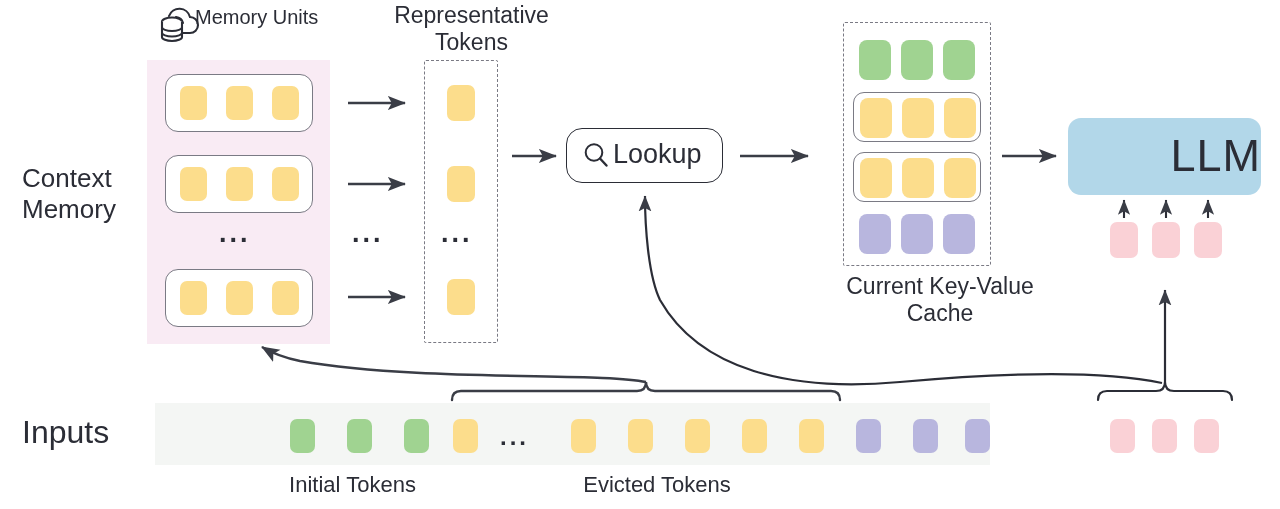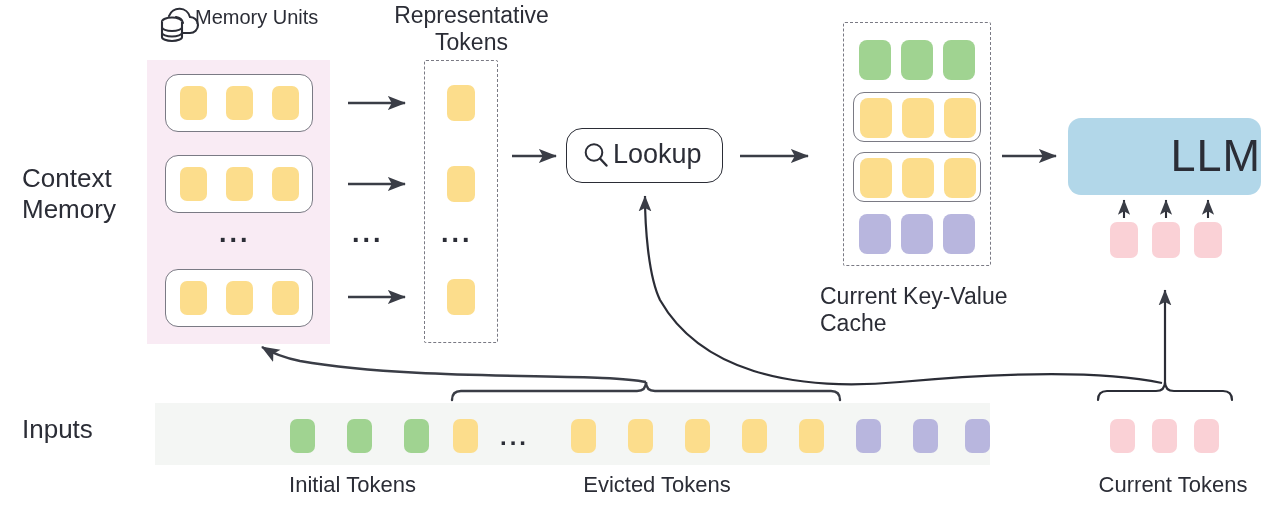--- a/index.html
+++ b/index.html
@@ -23,32 +23,32 @@
     white-space:pre-line;
   }
 
   
   #label-context-memory{
     left:22px; top:163px; width:130px;
     font-size:26px; text-align:left;
   }
   #label-inputs{
     left:22px; top:414px; width:130px;
-    font-size:26px; text-align:left;
+    font-size:32px; text-align:left;
   }
 
   
   #label-memory-units{
     left:195px; top:6px; font-size:20px;
   }
   #label-representative{
     left:384px; top:2px; width:175px; font-size:23px; text-align:center;
   }
   #label-kv-cache{
-    left:820px; top:283px; width:240px; font-size:23px; 
+    left:820px; top:273px; width:240px; font-size:23px; text-align:center;
   }
 
   
   #icon-memory-cloud{
     left:156px; top:4px; width:46px; height:42px;
   }
 
   
   #context-memory-panel{
     left:147px; top:60px; width:183px; height:284px;
@@ -316,21 +316,20 @@
       <div class="in-tok c-purple" style="left: 965px;"></div>
       <div class="in-tok c-pink" style="left: 1110px; top: 419px;"></div>
       <div class="in-tok c-pink" style="left: 1152px; top: 419px;"></div>
       <div class="in-tok c-pink" style="left: 1194px; top: 419px;"></div>
     </div>
 
   <div class="ellipsis" id="ellipsis-input">...</div>
 
   <div class="group-caption" id="caption-initial">Initial Tokens</div>
   <div class="group-caption" id="caption-evicted">Evicted Tokens</div>
-  <div class="group-caption" id="caption-current">Current Tokens</div>
 
   <svg class="overlay">
     <defs>
       <marker id="ah" markerWidth="9" markerHeight="9" refX="7.2" refY="3.4" orient="auto" markerUnits="strokeWidth">
         <path d="M0,0.4 L7.6,3.4 L0,6.4 L1.7,3.4 Z" fill="#3a3d46"></path>
       </marker>
       <marker id="ah-sm" markerWidth="9" markerHeight="9" refX="7" refY="3.2" orient="auto" markerUnits="strokeWidth">
         <path d="M0,0.3 L7.2,3.2 L0,6.1 L1.6,3.2 Z" fill="#3a3d46"></path>
       </marker>
     </defs>

